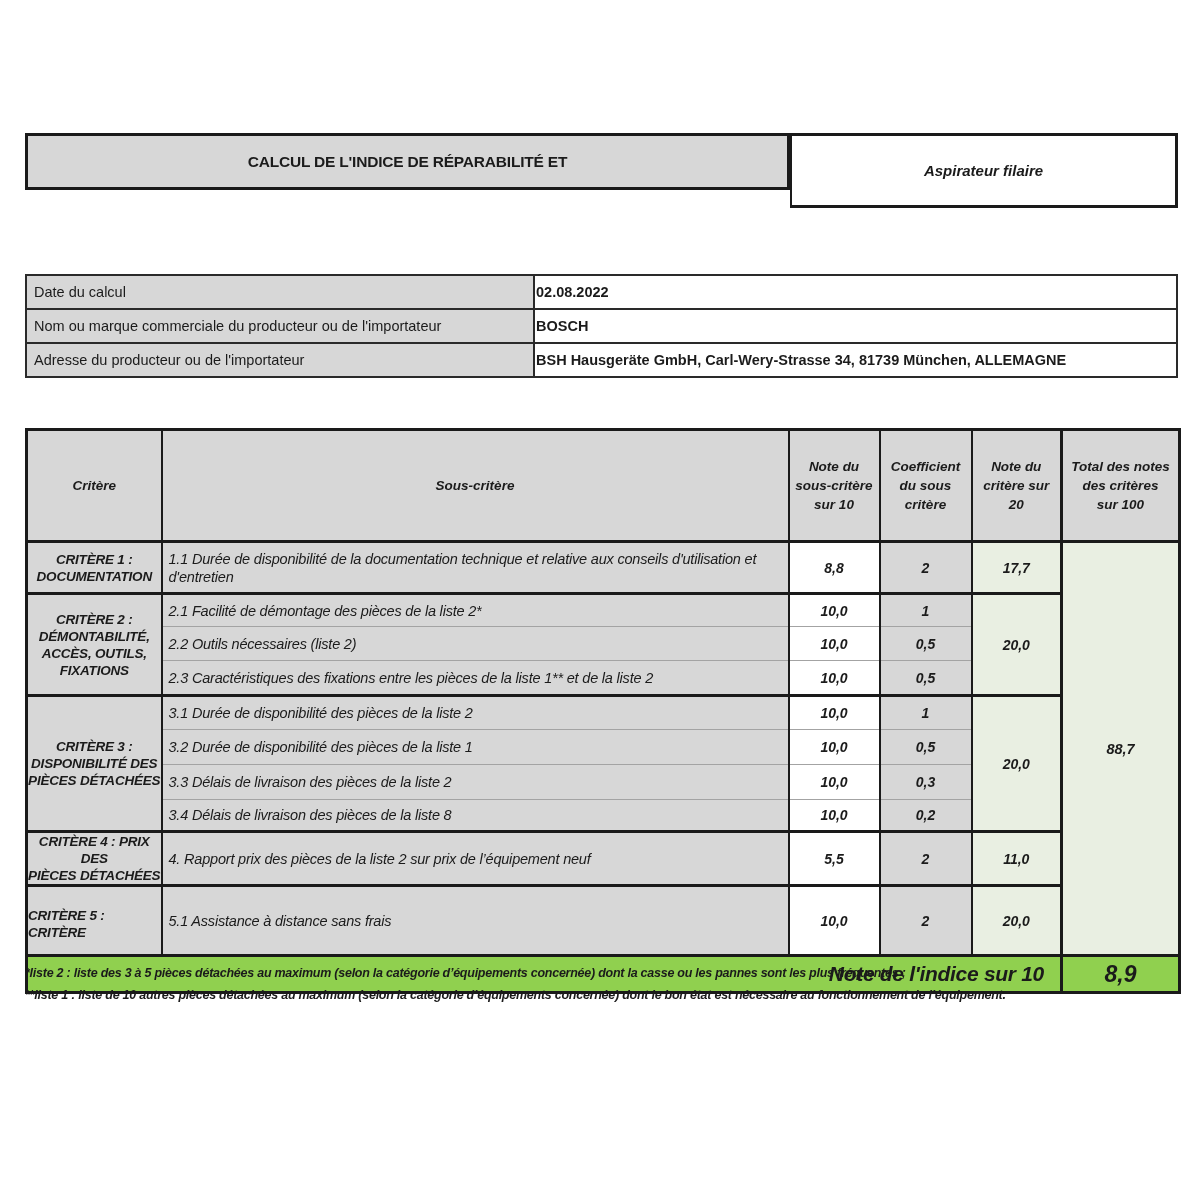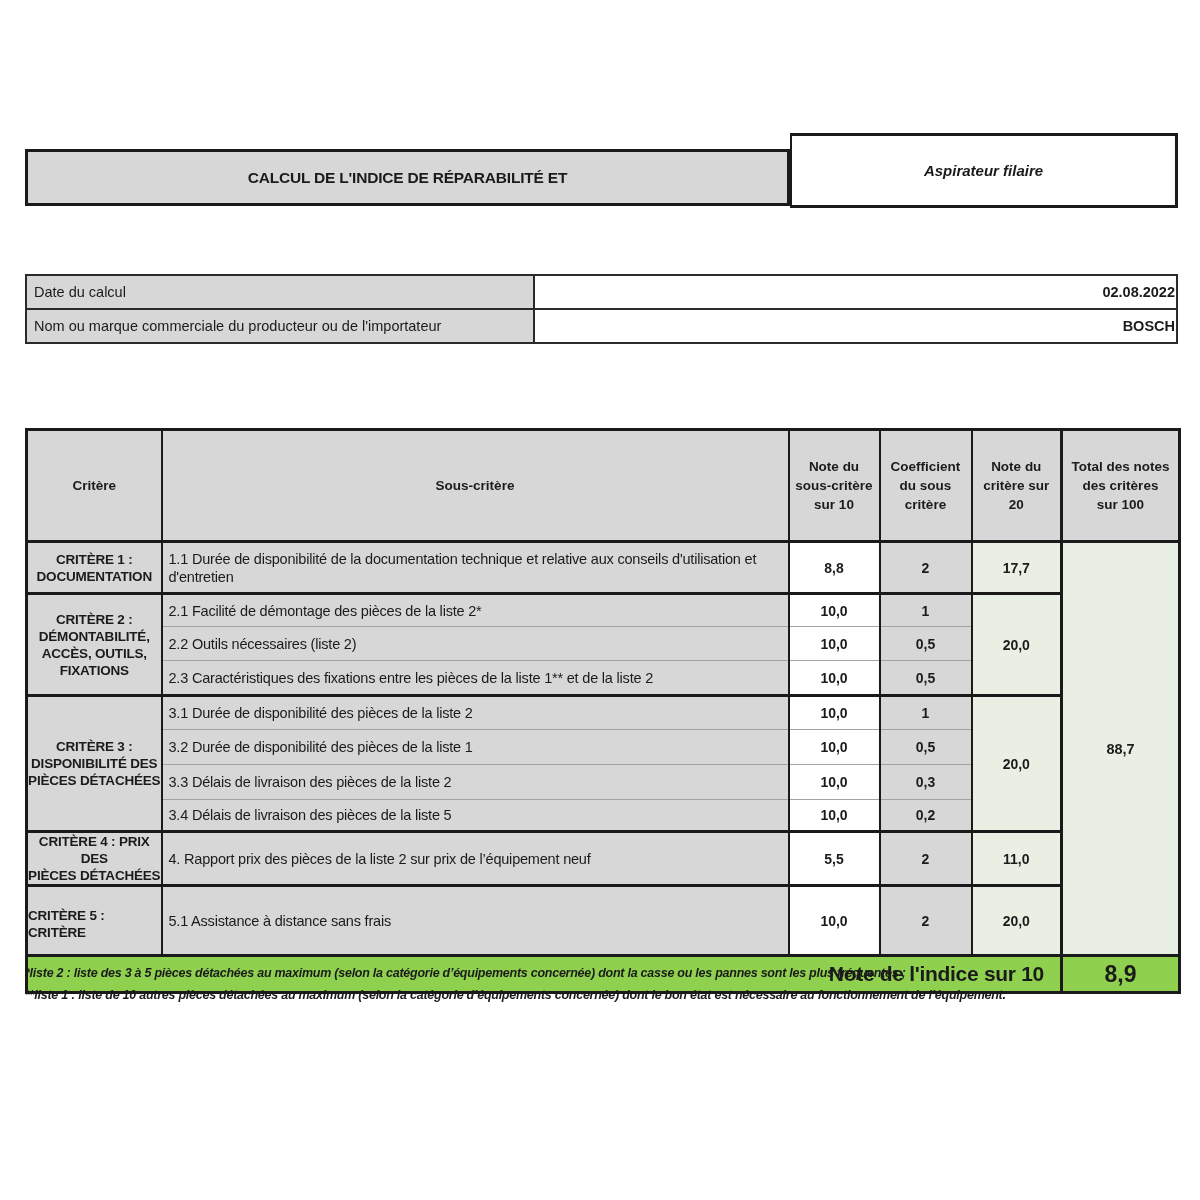--- a/index.html
+++ b/index.html
@@ -13,21 +13,21 @@
   *{box-sizing:border-box;}
   html,body{margin:0;padding:0;background:#fff;}
   body{font-family:"Liberation Sans","DejaVu Sans",sans-serif;color:var(--ink);}
   .page{position:relative;width:1200px;height:1200px;background:#fff;overflow:hidden;}
 
   
   .title-cell{
     position:absolute;left:25px;top:133px;width:765px;height:57px;
     background:var(--gray);border:3px solid var(--border);
     display:flex;align-items:center;justify-content:center;
-    font-weight:bold;font-size:15.5px;line-height:20px;text-align:center;letter-spacing:-0.2px;margin-top:16px;
+    font-weight:bold;font-size:15.5px;line-height:20px;text-align:center;letter-spacing:-0.2px;
   }
   .product-cell{
     position:absolute;left:790px;top:133px;width:388px;height:75px;
     background:#fff;border:3px solid var(--border);border-left:2px solid var(--border);
     display:flex;align-items:center;justify-content:center;
     font-weight:bold;font-style:italic;font-size:15px;
   }
 
   
   .subtitle{
@@ -38,32 +38,32 @@
   
   .info-table{
     position:absolute;left:25px;top:274px;width:1153px;
     border-collapse:collapse;table-layout:fixed;
   }
   .info-table td{
     border:2px solid #2a2a2a;height:34px;vertical-align:middle;
     font-size:14.5px;overflow:hidden;white-space:nowrap;
   }
   .info-table td.lbl{background:var(--gray);padding-left:7px;width:508px;}
-  .info-table td.val{background:#fff;text-align:right;font-weight:bold;}
+  .info-table td.val{background:#fff;text-align:left;font-weight:bold;}
 
   
   .score-table{
     position:absolute;left:25px;top:428px;width:1153px;
     border-collapse:collapse;table-layout:fixed;
     border:3px solid var(--border);
   }
   .score-table td{
     border-left:2px solid var(--border);border-right:2px solid var(--border);
     border-top:1px solid var(--thin);border-bottom:1px solid var(--thin);
-    padding:0;vertical-align:middle;overflow:hidden;
+    padding:0;vertical-align:middle;overflow:hidden;font-style:italic;
   }
   .score-table tr.hdr td{
     background:var(--gray);font-weight:bold;font-size:13.5px;line-height:19px;
     text-align:center;white-space:pre-line;border-bottom:3px solid var(--border);
   }
   .score-table tr.grp td{border-top:3px solid var(--border);}
   td.crit{
     background:var(--gray);font-weight:bold;font-size:13.5px;line-height:17px;
     text-align:center;white-space:pre-line;letter-spacing:-0.2px;
   }
@@ -112,20 +112,24 @@
 
   <table class="info-table">
     <tbody>
         <tr>
       <td class="lbl">Date du calcul</td>
       <td class="val">02.08.2022</td>
     </tr>
     <tr>
       <td class="lbl">Nom ou marque commerciale du producteur ou de l'importateur</td>
       <td class="val">BOSCH</td>
+    </tr>
+    <tr>
+      <td class="lbl">Adresse du producteur ou de l'importateur</td>
+      <td class="val">BSH Hausgeräte GmbH, Carl-Wery-Strasse 34, 81739 München, ALLEMAGNE</td>
     </tr>
   </tbody>
     </table>
 
   <table class="score-table">
     <colgroup>
       <col style="width:135px">
         <col style="width:627px">
         <col style="width:91px">
       <col style="width:92px">
@@ -195,21 +199,21 @@
       <td class="sub">3.2 Durée de disponibilité des pièces de la liste 1</td>
       <td class="n10">10,0</td>
       <td class="coe">0,5</td>
     </tr>
     <tr style="height:35px">
       <td class="sub">3.3 Délais de livraison des pièces de la liste 2</td>
       <td class="n10">10,0</td>
       <td class="coe">0,3</td>
     </tr>
     <tr style="height:32px">
-      <td class="sub">3.4 Délais de livraison des pièces de la liste 5</td>
+      <td class="sub">3.4 Délais de livraison des pièces de la liste 8</td>
       <td class="n10">10,0</td>
       <td class="coe">0,2</td>
     </tr>
 
     <tr class="grp" style="height:52px">
       <td class="crit">CRITÈRE 4 : PRIX DES
 PIÈCES DÉTACHÉES</td>
       <td class="sub">4. Rapport prix des pièces de la liste 2 sur prix de l’équipement neuf</td>
       <td class="n10">5,5</td>
       <td class="coe">2</td>

